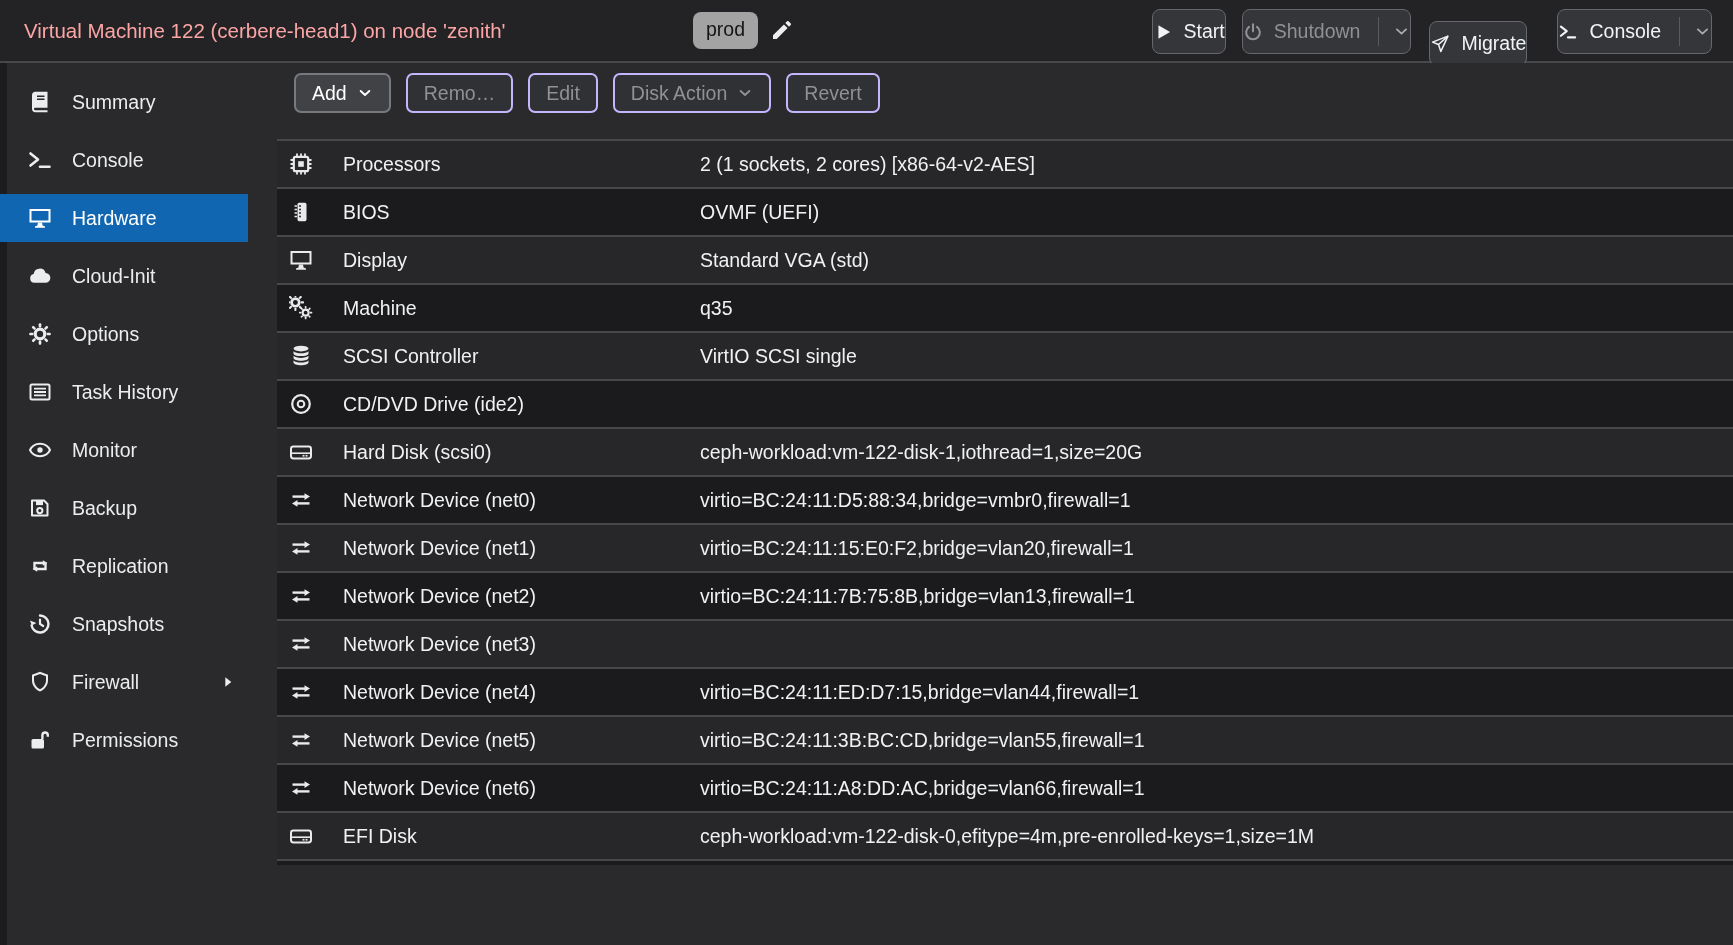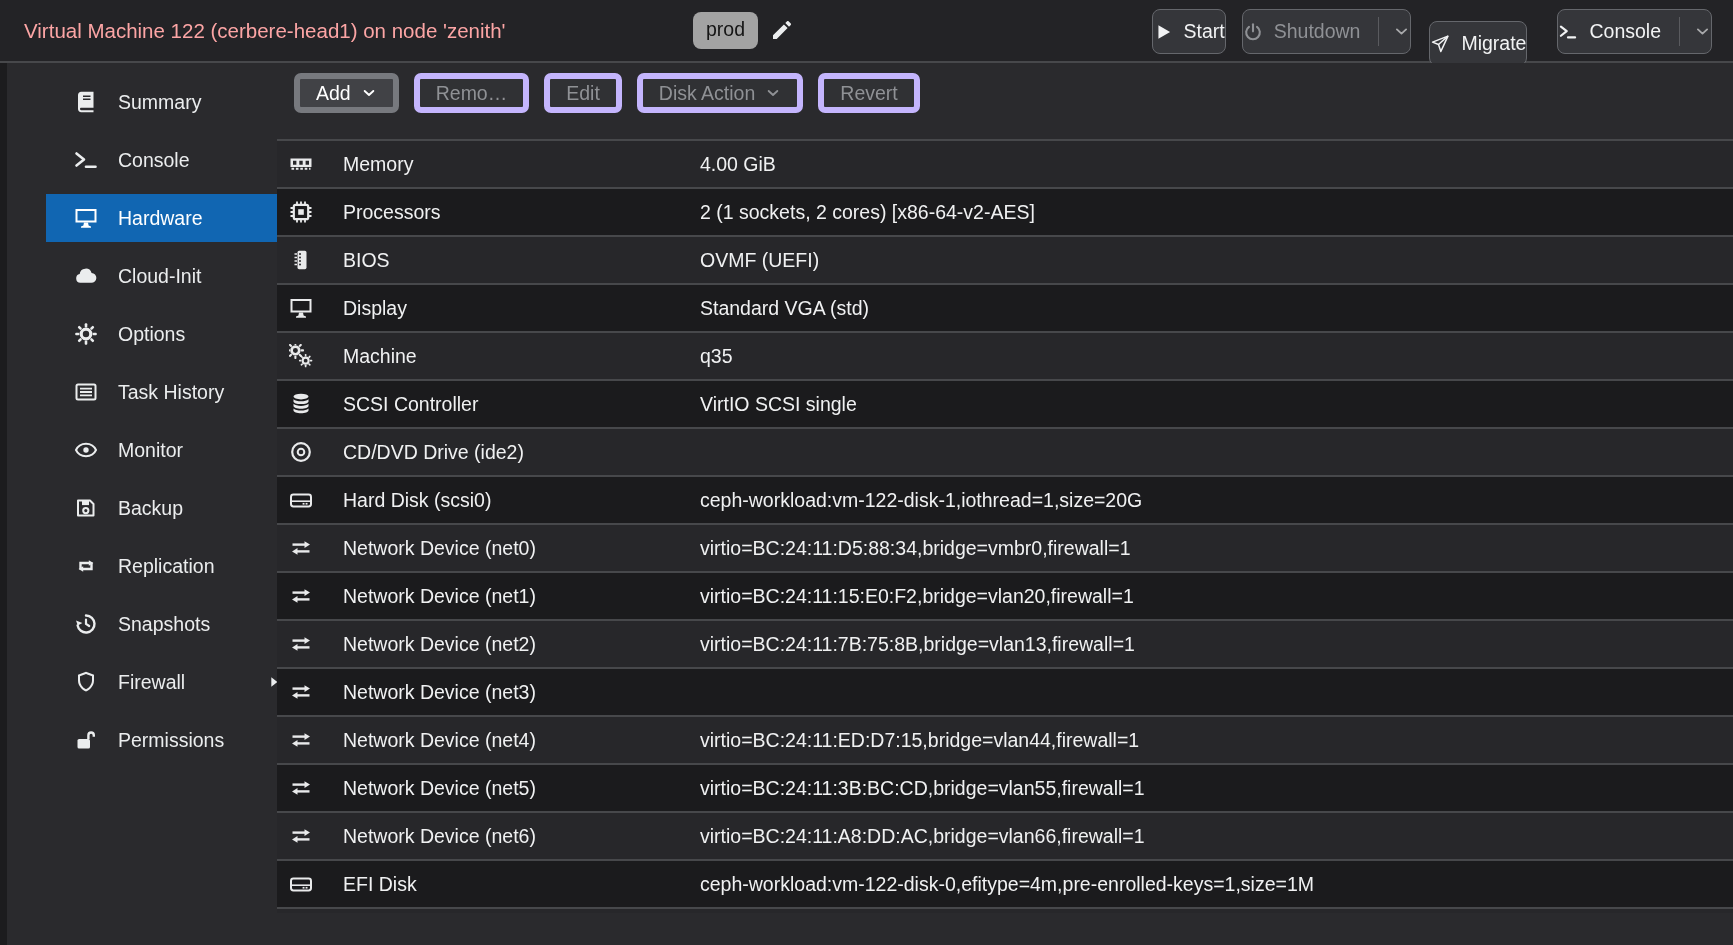--- a/index.html
+++ b/index.html
@@ -42,39 +42,39 @@
   .vdivider { width:1px; height:29px; background:#5a5b5f; margin:0 3px 0 7px; align-self:center; }
   .chev { width:17px; height:17px; color:#a8a9ab; }
   .ml16{ margin-left:16px; } .ml18{ margin-left:18px;margin-top:12px; } .ml30{ margin-left:30px; }
 
   
   .sidebar {
     position:absolute; left:0; top:63px; width:277px; height:882px;
     background:#2a2a2d;
   }
   .edge-strip { position:absolute; left:0; top:0; width:7px; height:882px; background:#1c1c1e; }
-  .nav { position:absolute; left:0; top:15px; width:248px;padding-left:46px; }
+  .nav { position:absolute; left:0; top:15px; width:248px; }
   .nav-item {
     display:flex; align-items:center; width:248px; height:48px;
     padding-left:28px; margin-bottom:10px; gap:20px;
     color:#ebedee; font-size:19.5px; cursor:pointer; white-space:nowrap;
   }
   .nav-item.active { background:#1166b2; color:#ffffff; }
   .nav-item .nicon { width:24px; height:22px; flex:0 0 auto; display:flex; align-items:center; justify-content:center; }
   .nav-item .caret { margin-left:auto; margin-right:12px; width:16px; height:16px; }
 
   
   .content { position:absolute; left:277px; top:63px; width:1456px; height:882px; background:#2a2a2d; }
 
   .toolbar { height:76px; padding:10px 0 0 17px; display:flex; gap:15px; }
   .wbtn {
     display:inline-flex; align-items:center; gap:10px;
     height:40px; padding:0 16px; border-radius:7px;
     font-size:19.5px; cursor:pointer; white-space:nowrap;
-    background:#303134; border:6px solid #c4b5fd; color:#8f9195;
+    background:#303134; border:2px solid #c4b5fd; color:#8f9195;
   }
   .wbtn.enabled { background:#414246; border-color:#77797e; color:#ffffff; }
   .wbtn .chev { width:16px; height:16px; color:inherit; }
 
   
   .grid { border-top:2px solid #47484b; }
   .row {
     position:relative; height:48px; display:flex; align-items:center;
     border-bottom:2px solid #47484b; cursor:pointer;
   }
@@ -332,30 +332,20 @@
             </svg>
         </span>
       </button>
       <button class="wbtn">
         <span>Revert</span>
       </button>
     </div>
 
     <div class="grid">
 
-      <div class="row">
-        <span class="ricon">
-          <svg viewBox="0 0 24 24">
-              <path fill="currentColor" fill-rule="evenodd" d="M1.5 6.5h21v8.5h-21V6.5zM4 8.7v4h3.4v-4H4zm6.3 0v4h3.4v-4h-3.4zm6.3 0v4H20v-4h-3.4z"></path>
-              <path fill="currentColor" d="M2.5 15.8h2.6v1.9H2.5zM6.9 15.8h2.6v1.9H6.9zM11.3 15.8h2.6v1.9h-2.6zM15.7 15.8h2.6v1.9h-2.6zM20.1 15.8h1.4v1.9h-1.4z"></path>
-            </svg>
-        </span>
-        <span class="rlabel">Memory</span>
-        <span class="rvalue">4.00 GiB</span>
-      </div>
 
       <div class="row">
         <span class="ricon">
           <svg viewBox="0 0 24 24">
               <g stroke="currentColor" stroke-width="1.8">
                 <path d="M8 1.5v3M12 1.5v3M16 1.5v3M8 19.5v3M12 19.5v3M16 19.5v3M1.5 8h3M1.5 12h3M1.5 16h3M19.5 8h3M19.5 12h3M19.5 16h3"></path>
               </g>
               <rect x="4.8" y="4.8" width="14.4" height="14.4" rx="1.8" fill="none" stroke="currentColor" stroke-width="2.2"></rect>
               <rect x="9.2" y="9.2" width="5.6" height="5.6" fill="currentColor"></rect>
             </svg>

